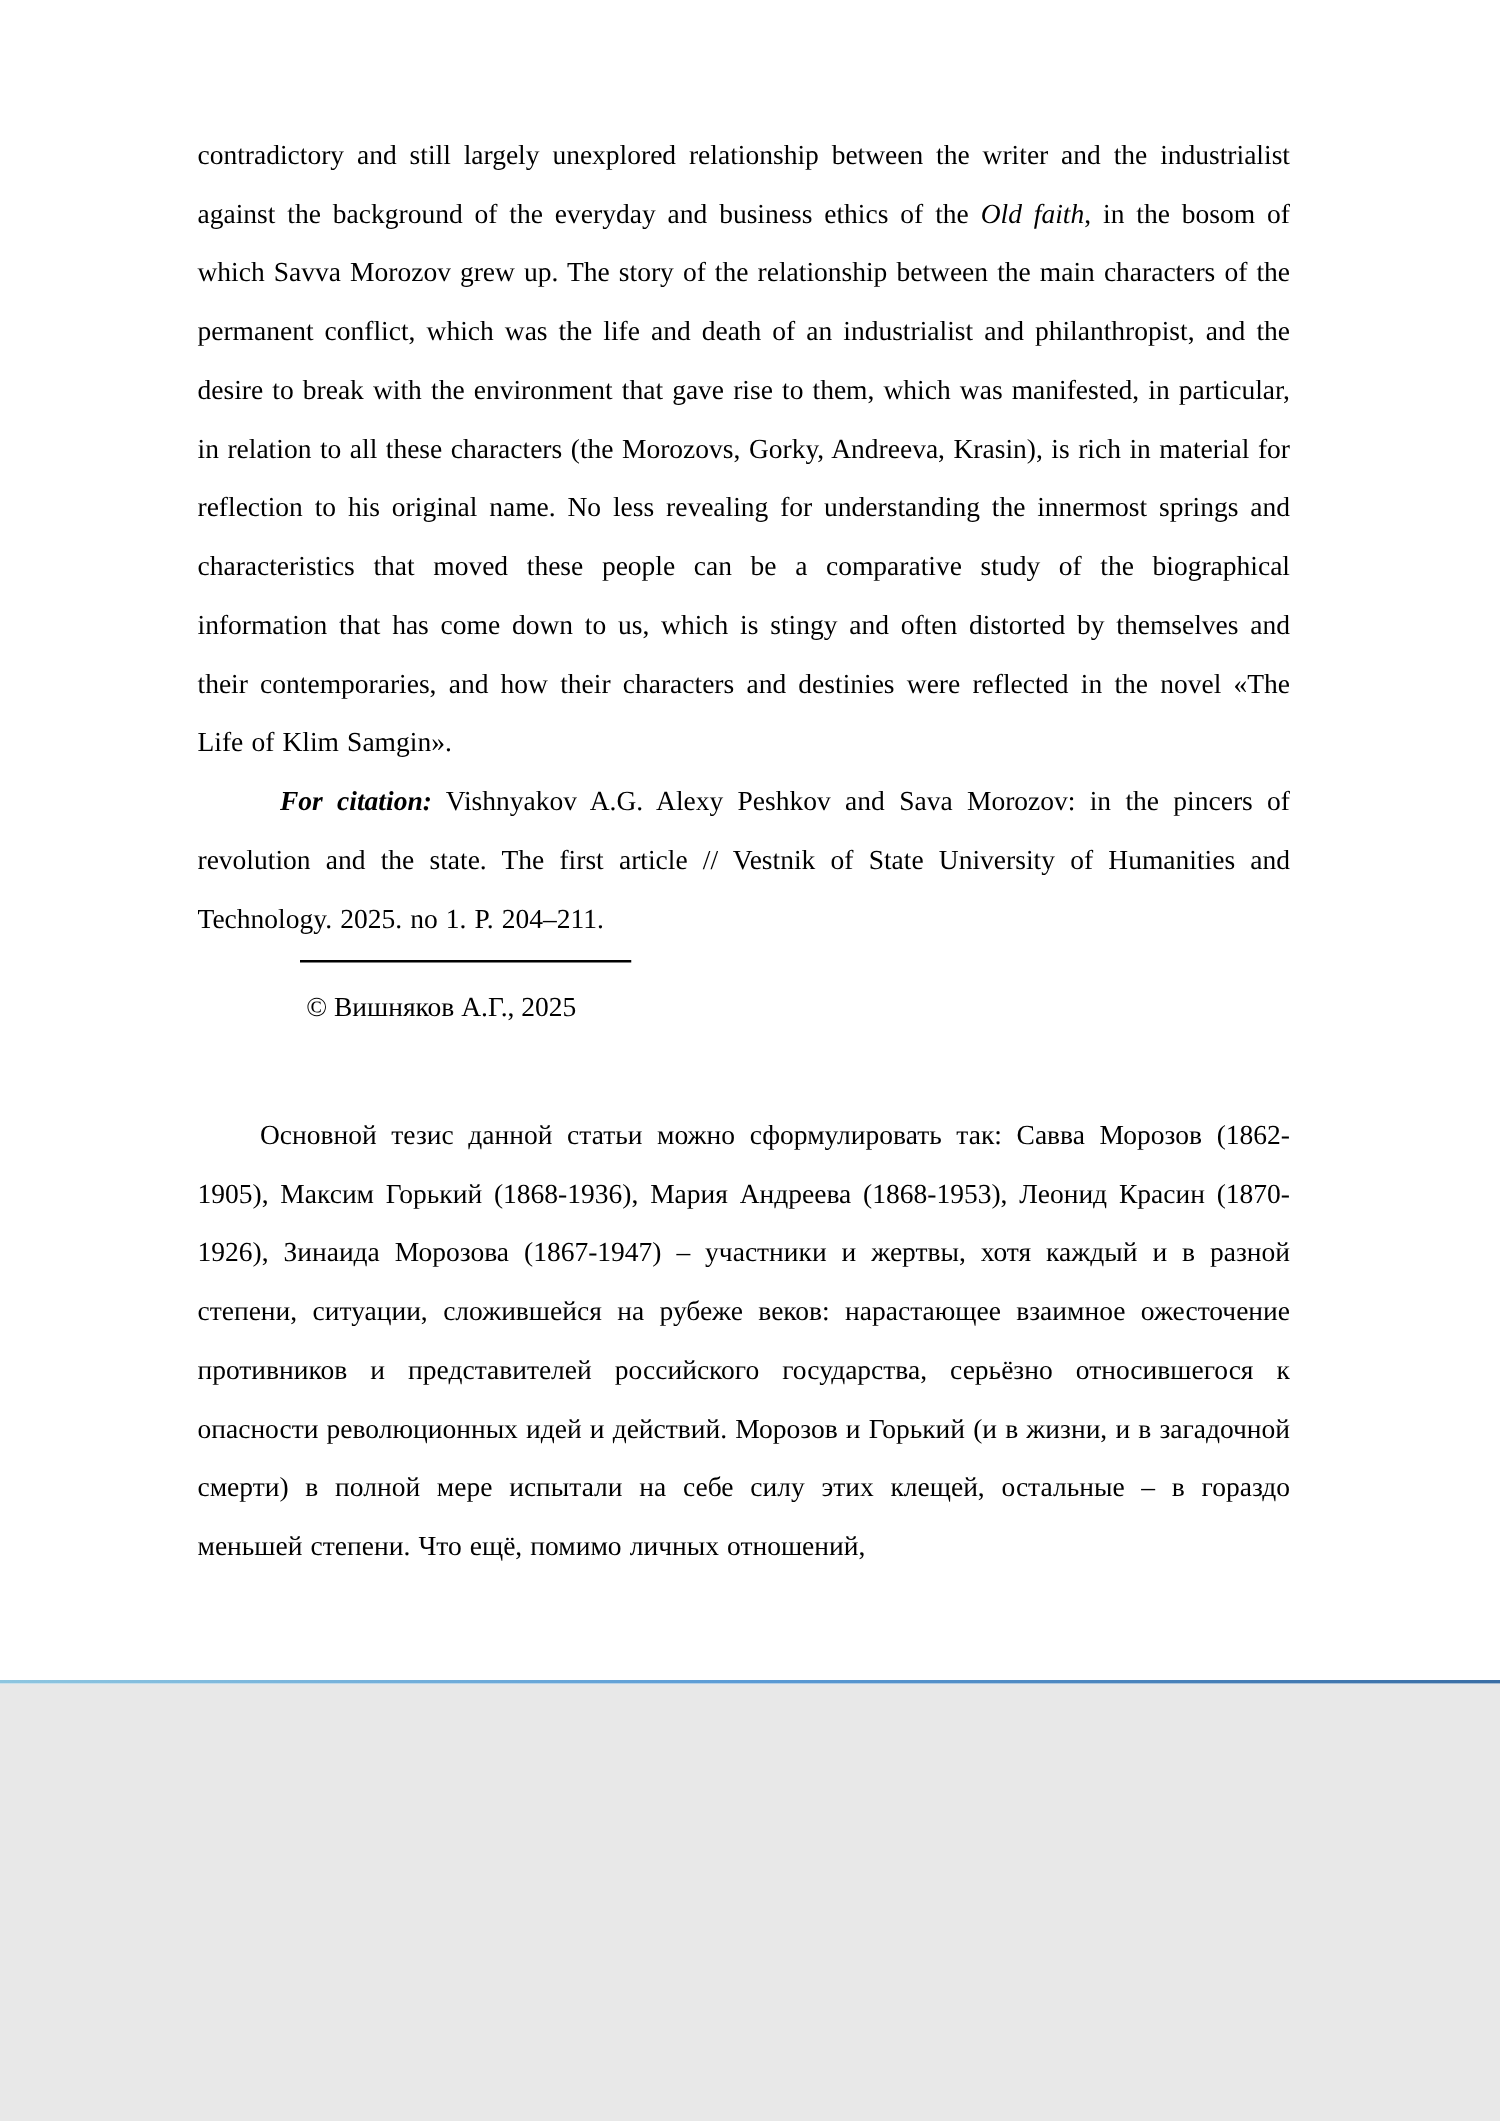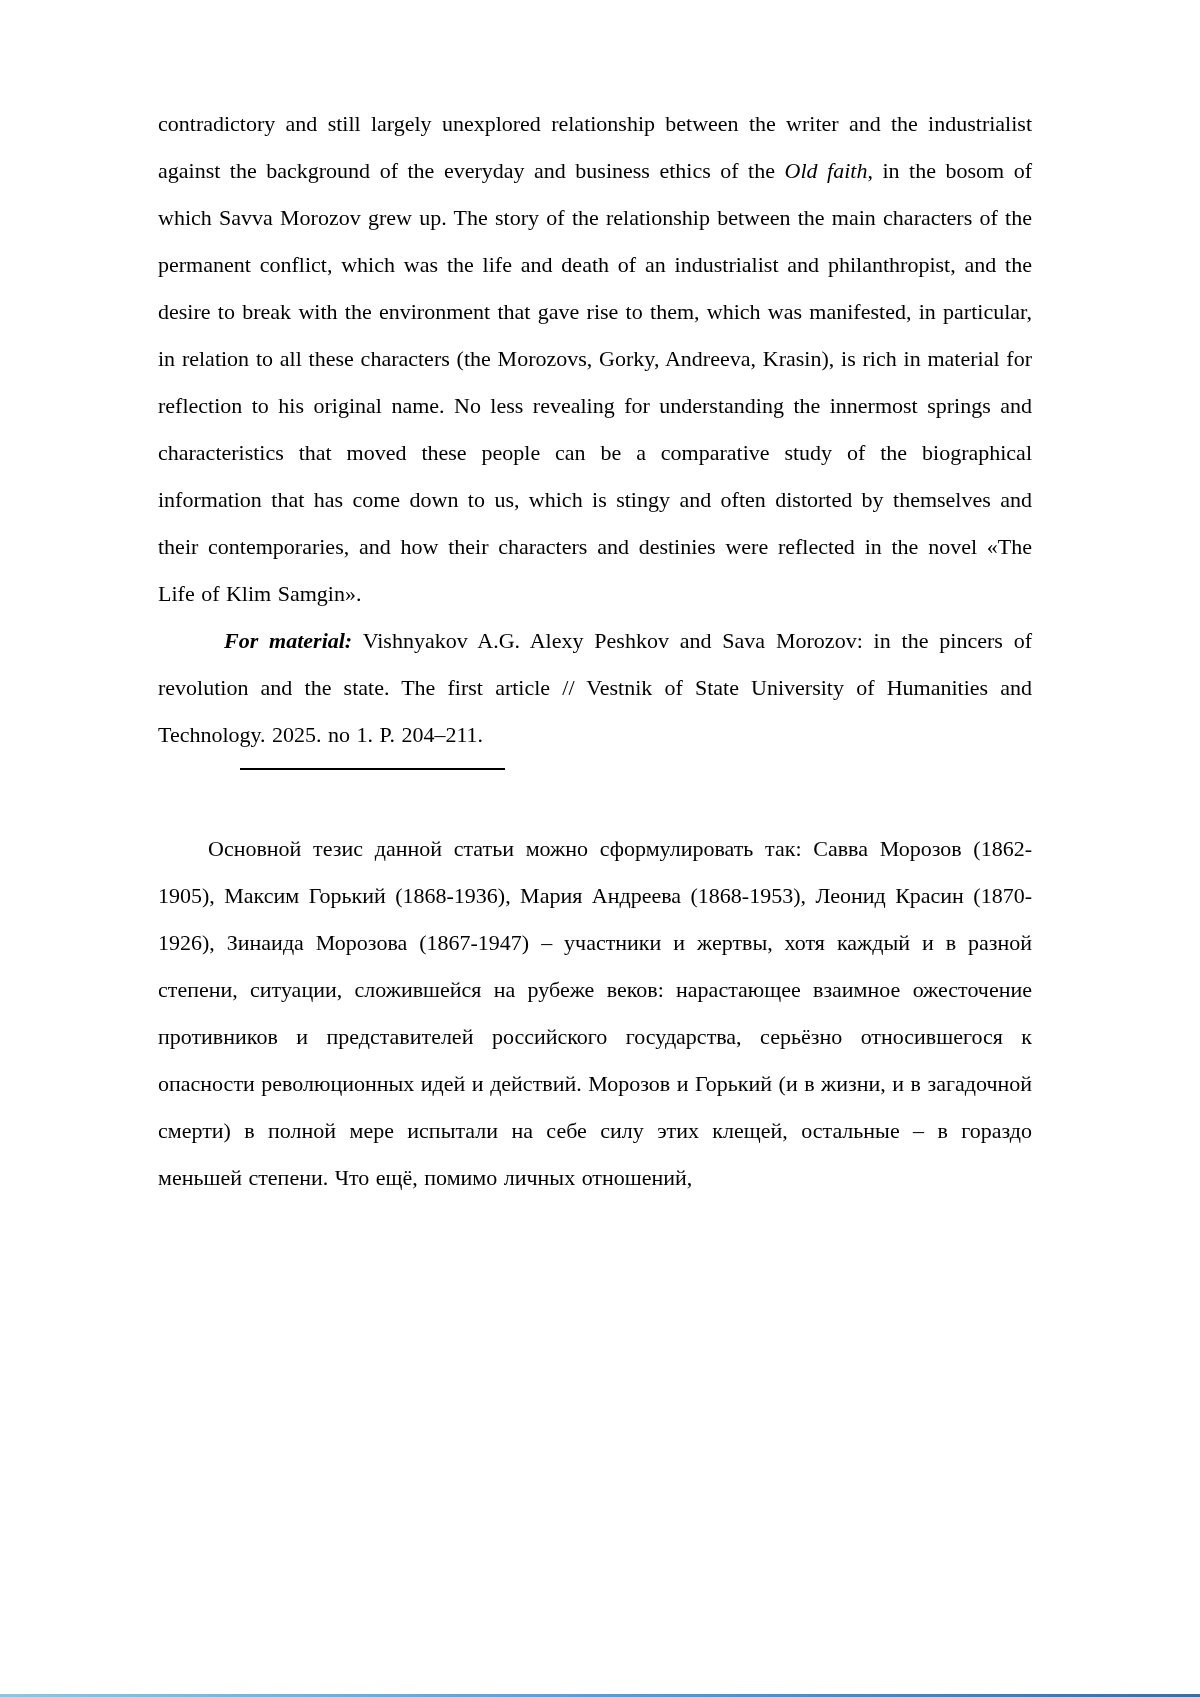--- a/index.html
+++ b/index.html
@@ -1,20 +1,20 @@
 <!DOCTYPE html>
 <html><head>
 <meta charset="utf-8">
 <style>
   * { margin: 0; padding: 0; box-sizing: border-box; }
   html, body { background: #e8e8e8; }
   .page {
     position: relative;
     width: 1200px;
-    height: 1697px;
+    height: 1347px;
     margin: 0 auto;
     background: #ffffff;
     font-family: "Liberation Serif", serif;
     color: #000000;
     overflow: hidden;
   }
   .content {
     position: absolute;
     left: 158px;
     top: 100px;
@@ -57,23 +57,24 @@
 </style>
 </head>
 <body>
 
 <div class="page">
   <div class="content">
 
     <p class="para no-indent"><span>contradictory and still largely unexplored relationship between the writer and the industrialist against the background of the everyday and business ethics of the </span><em>Old faith</em><span>, in the bosom of which Savva Morozov grew up. The story of the relationship between the main characters of the permanent conflict, which was the life and death of an industrialist and philanthropist, and the desire to break with the environment that gave rise to them, which was manifested, in particular, in relation to all these characters (the Morozovs, Gorky, Andreeva, Krasin), is rich in material for reflection to his original name. No less revealing for understanding the innermost springs and characteristics that moved these people can be a comparative study of the biographical information that has come down to us, which is stingy and often distorted by themselves and their contemporaries, and how their characters and destinies were reflected in the novel «The Life of Klim Samgin».</span></p>
 
 
-    <p class="para indent"><span class="bi">For material:</span><span> Vishnyakov A.G. Alexy Peshkov and Sava Morozov: in the pincers of revolution and the state. The first article // Vestnik of State University of Humanities and Technology. 2025. no 1. P. 204–211.</span></p>
+    <p class="para indent"><span class="bi">For citation:</span><span> Vishnyakov A.G. Alexy Peshkov and Sava Morozov: in the pincers of revolution and the state. The first article // Vestnik of State University of Humanities and Technology. 2025. no 1. P. 204–211.</span></p>
 
     <div class="footnote-sep"></div>
 
+    <p class="copyright">© Вишняков А.Г., 2025</p>
 
     <p class="para ru-body">Основной тезис данной статьи можно сформулировать так: Савва Морозов (1862-1905), Максим Горький (1868-1936), Мария Андреева (1868-1953), Леонид Красин (1870-1926), Зинаида Морозова (1867-1947) – участники и жертвы, хотя каждый и в разной степени, ситуации, сложившейся на рубеже веков: нарастающее взаимное ожесточение противников и представителей российского государства, серьёзно относившегося к опасности революционных идей и действий. Морозов и Горький (и в жизни, и в загадочной смерти) в полной мере испытали на себе силу этих клещей, остальные – в гораздо меньшей степени. Что ещё, помимо личных отношений,</p>
 
   </div>
 
   <div class="bottom-line"></div>
 </div>
 
 </body></html>

